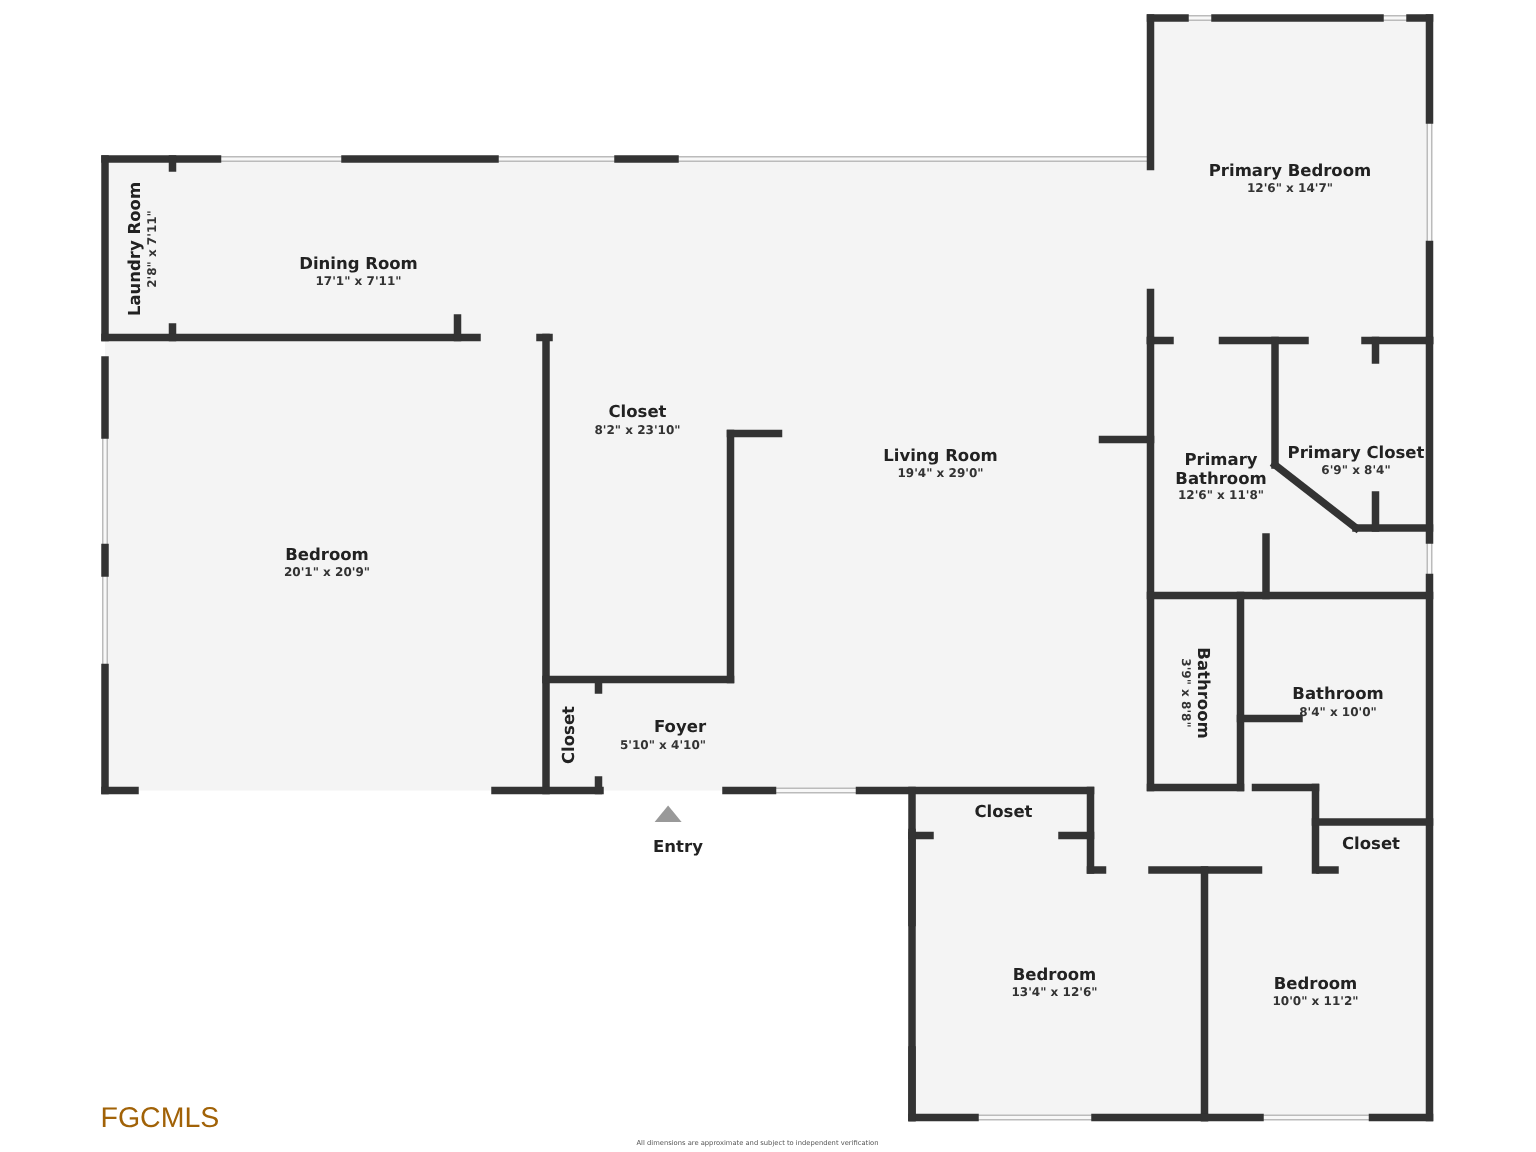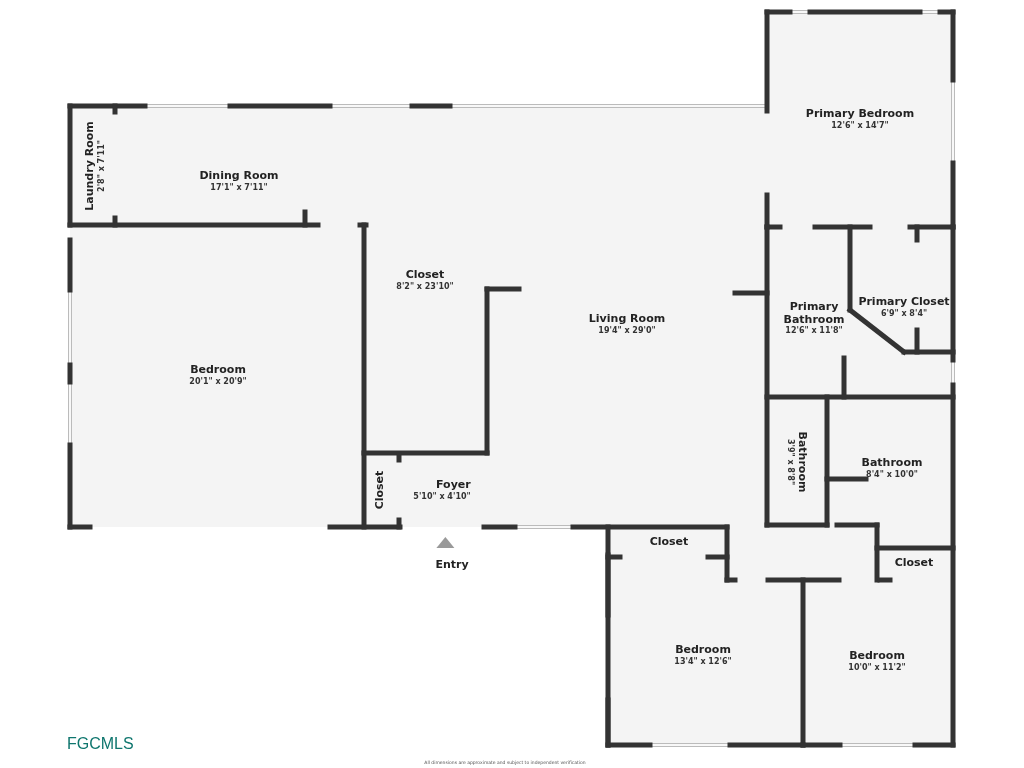--- a/index.html
+++ b/index.html
@@ -6,21 +6,21 @@
     body { width: 1024px; height: 768px; position: relative; overflow: hidden; font-family: "DejaVu Sans", sans-serif; }
     #plan { position: absolute; left: 0; top: 0; width: 1024px; height: 768px; }
     .label { position: absolute; text-align: center; color: #222; transform: translate(-50%, -50%); white-space: nowrap; line-height: 1.15; }
     .label .name { font-size: 11px; font-weight: bold; display: block; }
     .label .dim { font-size: 8px; font-weight: bold; display: block; color: #333; }
     .label.vertical { transform: translate(-50%, -50%) rotate(-90deg); }
     .label.vertical-cw { transform: translate(-50%, -50%) rotate(90deg); }
     .entry { position: absolute; left: 445px; top: 537px; transform: translateX(-50%); text-align: center; }
     .entry .arrow { width: 0; height: 0; border-left: 9px solid transparent; border-right: 9px solid transparent; border-bottom: 11px solid #999; margin: 0 auto 10px auto; }
     .entry .txt { font-size: 11px; font-weight: bold; color: #222; margin-left: 14px; }
-    .brand { position: absolute; left: 67px; top: 735px; font-family: "Liberation Sans", sans-serif; font-size: 16px; color: #0f766e; letter-spacing: 0px; }
+    .brand { position: absolute; left: 67px; top: 735px; font-family: "Liberation Sans", sans-serif; font-size: 19px; color: #a16207; letter-spacing: 0px; }
     .disclaimer { position: absolute; left: 505px; top: 760px; transform: translateX(-50%); font-size: 4.5px; color: #555; white-space: nowrap; }
   </style>
 </head>
 <body>
 
 <svg id="plan" width="1024" height="768" viewBox="0 0 1024 768">
   <g id="floor-group">
     <polygon id="floor-main" points="70,106 767,106 767,12 953,12 953,745 608,745 608,527 364,527 70,527" fill="#f4f4f4"></polygon>
   </g>
   <g id="window-group">
@@ -130,21 +130,21 @@
       <span class="dim">17'1" x 7'11"</span>
     </div>
     <div class="label" style="left: 218px; top: 375px;">
       <span class="name" style="white-space: pre;">Bedroom</span>
       <span class="dim">20'1" x 20'9"</span>
     </div>
     <div class="label" style="left: 425px; top: 280px;">
       <span class="name" style="white-space: pre;">Closet</span>
       <span class="dim">8'2" x 23'10"</span>
     </div>
-    <div class="label" style="left: 627px; top: 324px;">
+    <div class="label" style="left: 627px; top: 309px;">
       <span class="name" style="white-space: pre;">Living Room</span>
       <span class="dim">19'4" x 29'0"</span>
     </div>
     <div class="label" style="left: 860px; top: 119px;">
       <span class="name" style="white-space: pre;">Primary Bedroom</span>
       <span class="dim">12'6" x 14'7"</span>
     </div>
     <div class="label" style="left: 904px; top: 283px;">
       <span class="name" style="white-space: pre; margin-top: 48px;">Primary Closet</span>
       <span class="dim">6'9" x 8'4"</span>

